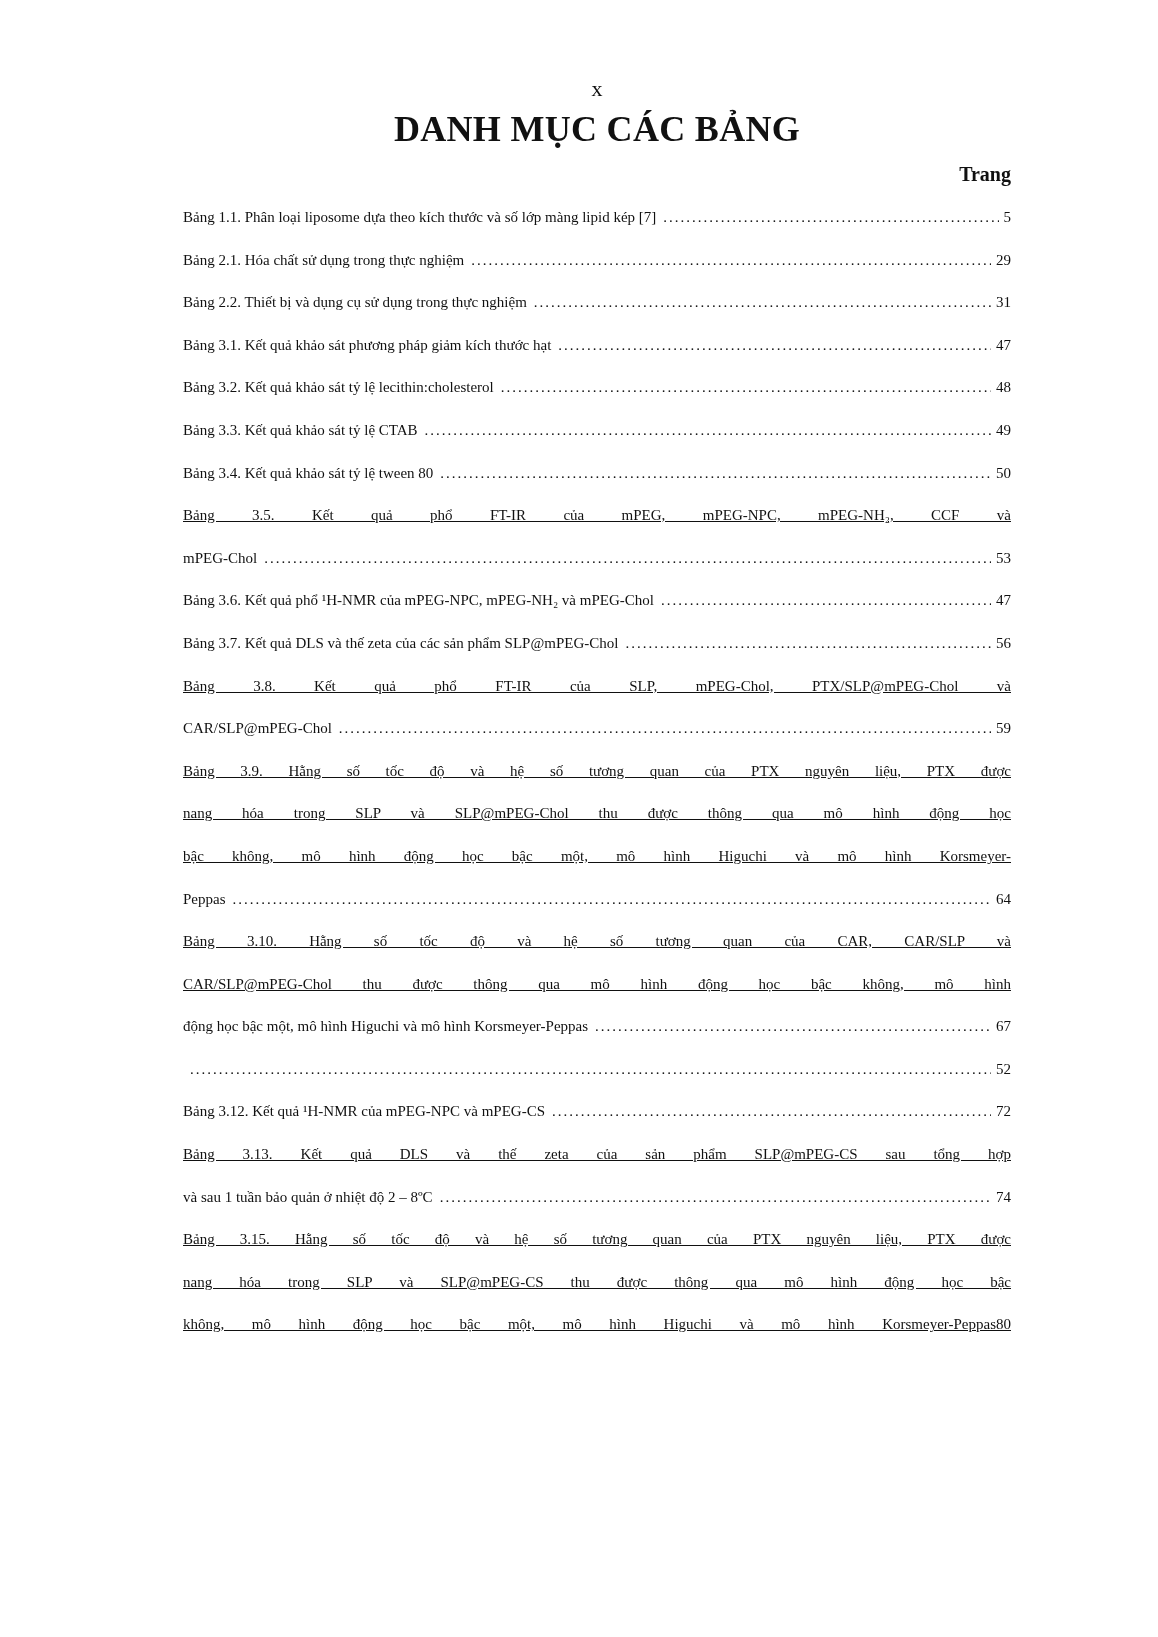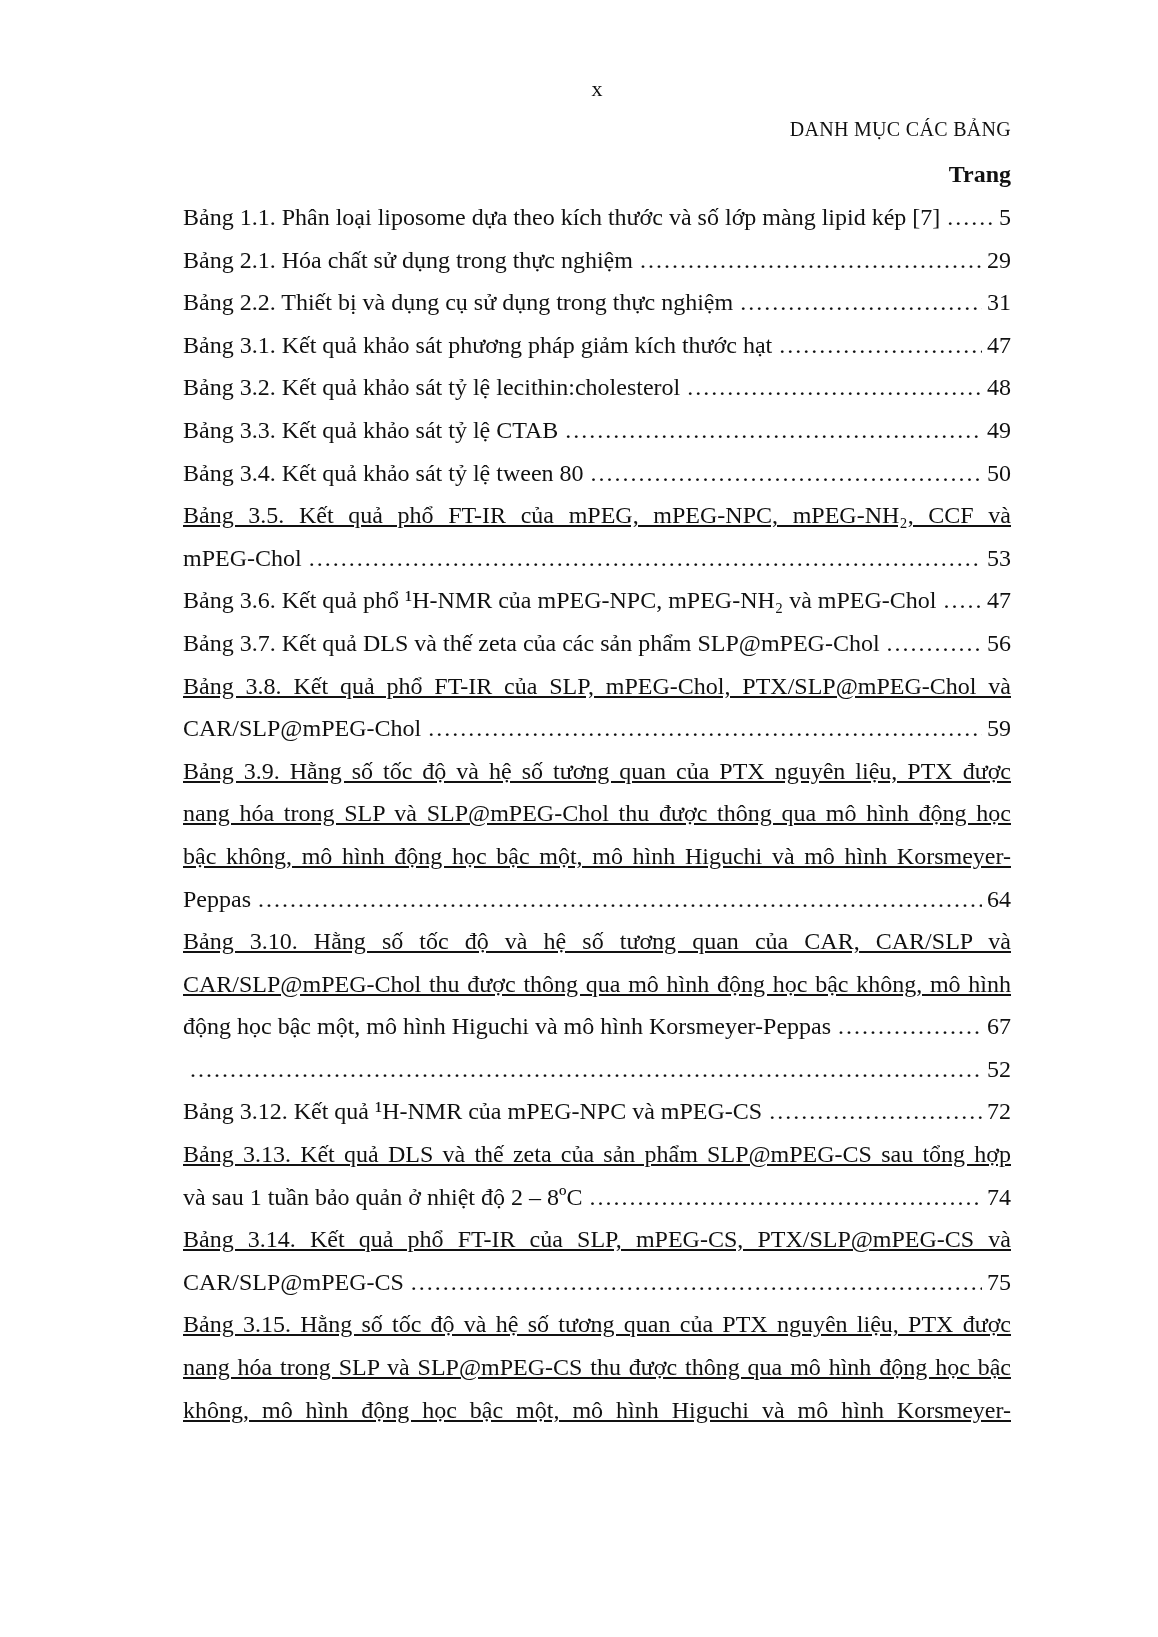--- a/index.html
+++ b/index.html
@@ -19,33 +19,33 @@
     position: absolute;
     left: 183px; top: 72px;
     width: 828px;
   }
   .folio {
     text-align: center;
     font-size: 22px;
     line-height: 34px;
   }
   .doc-title {
+    text-align: center;
+    font-size: 36px;
+    font-weight: bold;
+    line-height: 46px;
+    letter-spacing: 0.3px;
+  }
+  .col-head {
     text-align: right;
     font-size: 20px;
-    font-weight: normal;
-    line-height: 46px;
-    letter-spacing: 0.3px;
-  }
-  .col-head {
-    text-align: right;
-    font-size: 24px;
     font-weight: bold;
     line-height: 44px;
   }
-  .entries { font-size: 24px; }
+  .entries { font-size: 15px; }
   .line {
     height: 42.6px;
     line-height: 42.6px;
     overflow: hidden;
   }
   .just {
     text-align: justify;
     text-align-last: justify;
     text-decoration: underline;
   }
@@ -224,30 +224,20 @@
         <div class="line just">
           <span>Bảng 3.13. Kết quả DLS và thế zeta của sản phẩm SLP@mPEG-CS sau tổng hợp</span>
         </div>
         <div class="line fill">
           <span class="txt">và sau 1 tuần bảo quản ở nhiệt độ 2 – 8ºC</span>
           <span class="leader"></span>
           <span class="pg">74</span>
         </div>
       </div>
 
-      <div class="entry">
-        <div class="line just">
-          <span>Bảng 3.14. Kết quả phổ FT-IR của SLP, mPEG-CS, PTX/SLP@mPEG-CS và</span>
-        </div>
-        <div class="line fill">
-          <span class="txt">CAR/SLP@mPEG-CS</span>
-          <span class="leader"></span>
-          <span class="pg">75</span>
-        </div>
-      </div>
 
       <div class="entry">
         <div class="line just">
           <span>Bảng 3.15. Hằng số tốc độ và hệ số tương quan của PTX nguyên liệu, PTX được</span>
         </div>
         <div class="line just">
           <span>nang hóa trong SLP và SLP@mPEG-CS thu được thông qua mô hình động học bậc</span>
         </div>
         <div class="line just">
           <span>không, mô hình động học bậc một, mô hình Higuchi và mô hình Korsmeyer-Peppas</span><span class="pg-inline">80</span>

